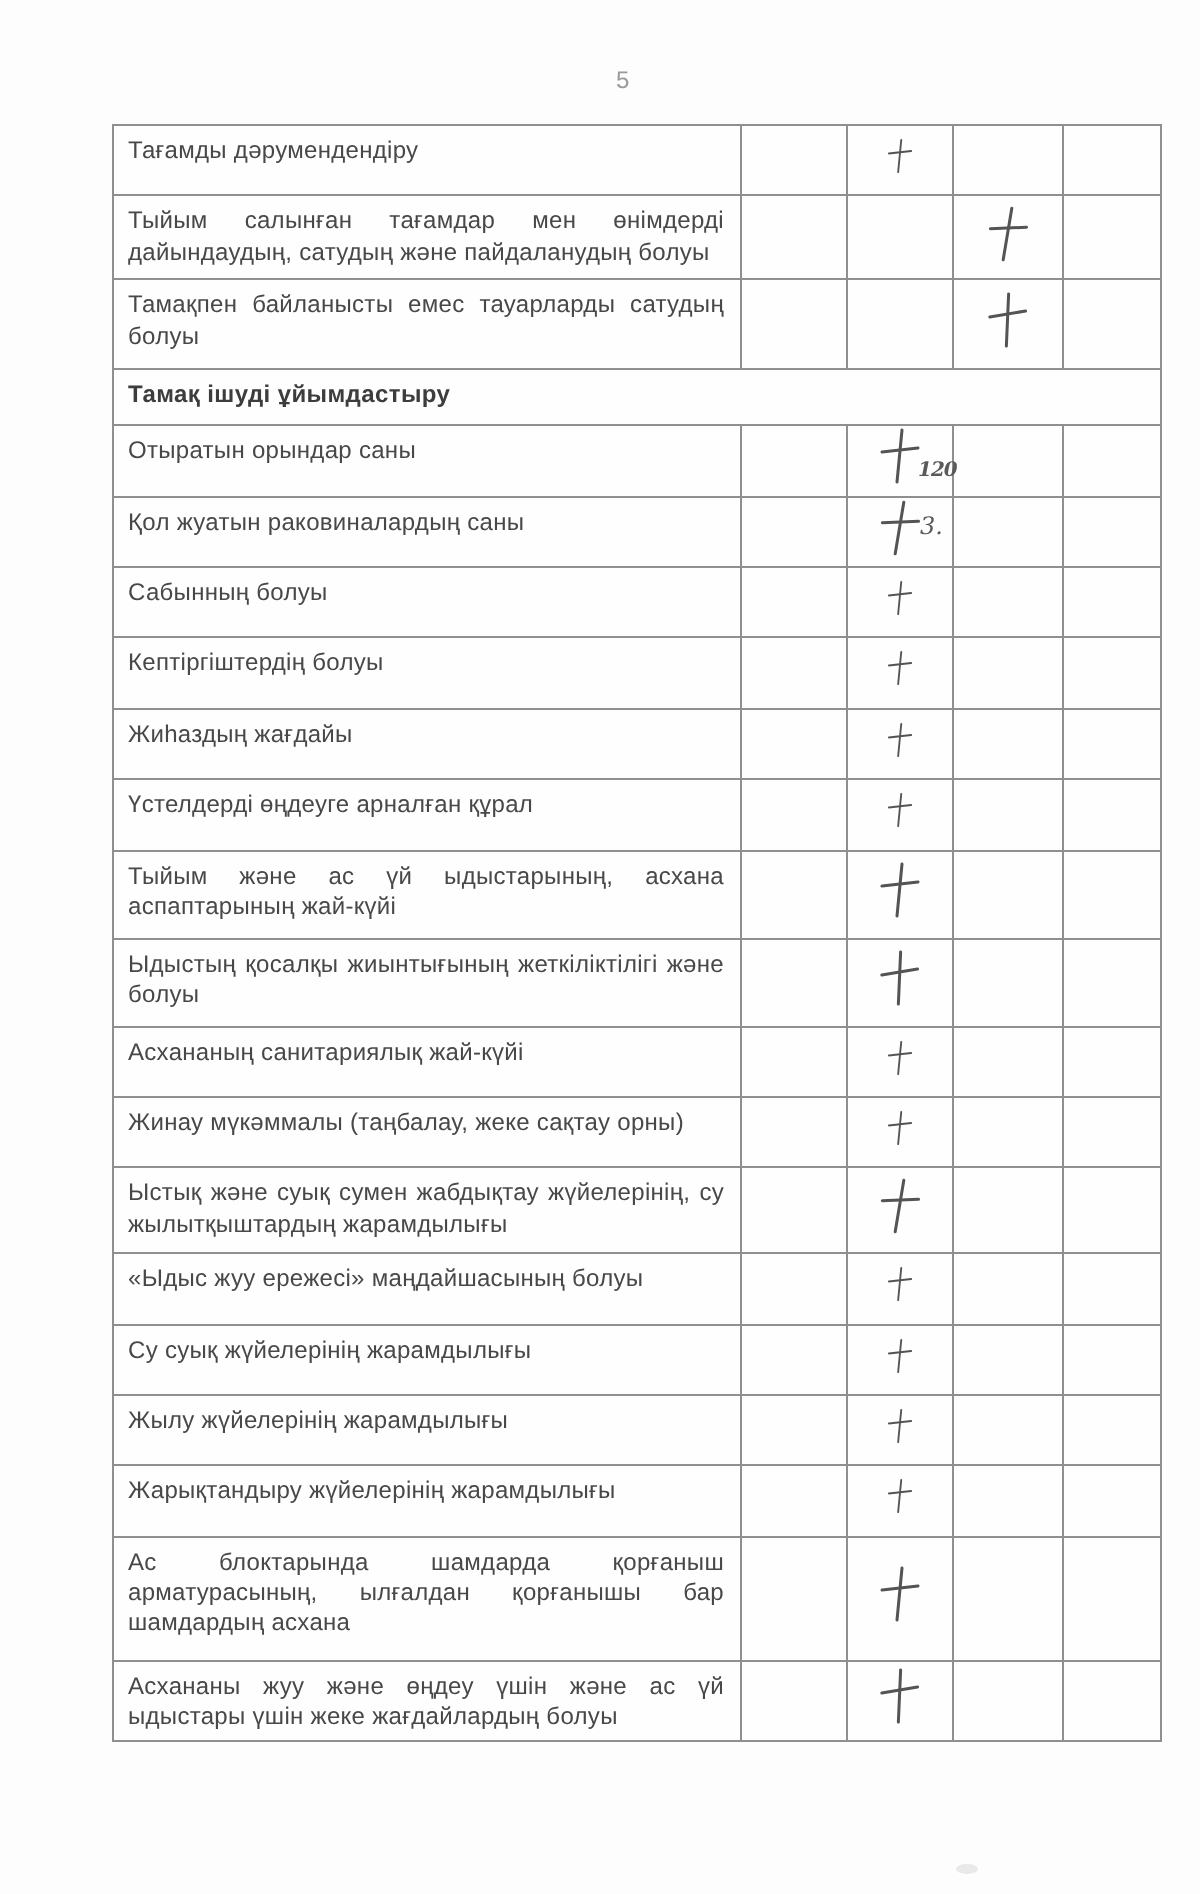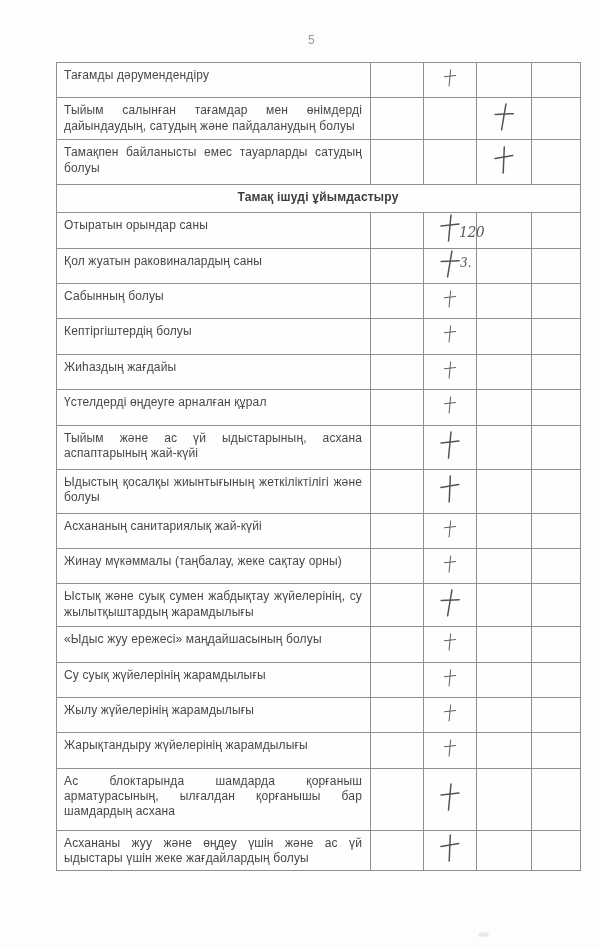--- a/index.html
+++ b/index.html
@@ -28,33 +28,33 @@
     padding:5px 8px 4px 7px;
     letter-spacing:.15px;
   }
   td.c-chk{
     text-align:center;vertical-align:middle;padding:0;
   }
   td.c-chk.top{vertical-align:top;padding-top:2px;}
   td.c-section{
     font-weight:bold;vertical-align:top;
     padding:5px 8px 4px 7px;
-    color:#3d3d3d;letter-spacing:.2px;text-align:center;
+    color:#3d3d3d;letter-spacing:.2px;
   }
   .mark{position:relative;display:inline-block;width:24px;height:30px;}
   .mark svg{display:block;overflow:visible;}
   .mark svg line{stroke:#545454;stroke-width:1.5;stroke-linecap:round;}
   .mark.r2 svg{transform:rotate(4deg);}
   .mark.r3 svg{transform:rotate(-3deg);}
   .mark.sm svg{transform:scale(.62);transform-origin:center;}
   .annot{
     position:absolute;font-family:"DejaVu Serif",serif;font-style:italic;
     color:#5a5a5a;white-space:nowrap;
   }
-  .annot.sub{left:21px;bottom:1px;font-size:14px;letter-spacing:-.5px;}
+  .annot.sub{left:21px;bottom:1px;font-size:10px;letter-spacing:-.5px;font-weight:bold;}
   .annot.mid{left:22px;bottom:7px;font-size:12px;}
   .smudge{
     position:absolute;left:478px;top:932px;width:11px;height:5px;
     background:#e9e9e9;border-radius:50%;
   }
 </style>
 </head>
 <body>
 
 <div class="page-number">5</div>

